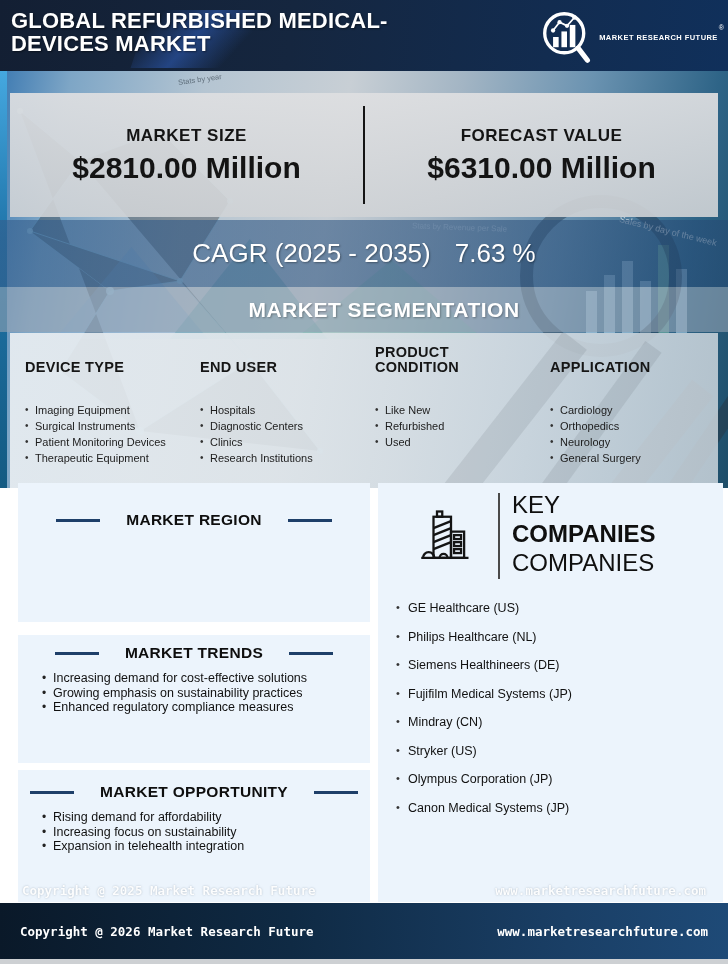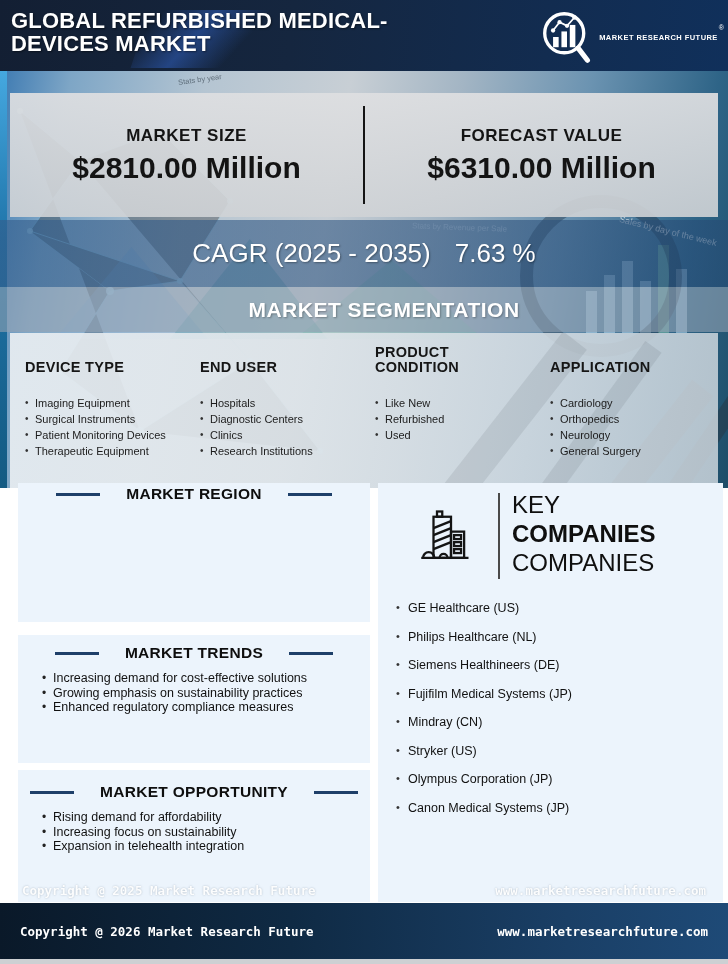--- a/index.html
+++ b/index.html
@@ -74,33 +74,33 @@
   .glass-band { position:absolute; background:rgba(70,80,92,.12); }
   .gb1 { left:470px; top:-20px; width:30px; height:260px; transform:rotate(38deg); }
   .gb2 { left:560px; top:-10px; width:20px; height:250px; transform:rotate(36deg); }
   .seg-col { position:absolute; top:0; color:#161616; }
   .sc1 { left:15px;  width:165px; }
   .sc2 { left:190px; width:160px; }
   .sc3 { left:365px; width:120px; }
   .sc4 { left:540px; width:160px; }
   .seg-heading { margin-top:10px; height:32px; display:flex; align-items:flex-end;
     font-size:14.5px; font-weight:bold; letter-spacing:.3px; line-height:15px; }
-  .seg-list { list-style:none; margin-top:20px; }
+  .seg-list { list-style:none; margin-top:27px; }
   .seg-list li { font-size:11px; line-height:16px; padding-left:10px; position:relative; color:#1c1c1c; }
   .seg-list li::before { content:"•"; position:absolute; left:0; top:0; font-size:10px; color:#333; }
 
   
   .panel { position:absolute; background:#ecf4fc; }
   .region-panel  { left:18px; top:483px; width:352px; height:139px; }
   .trends-panel  { left:18px; top:635px; width:352px; height:128px; }
   .opp-panel     { left:18px; top:770px; width:352px; height:132px; }
   .companies-panel { left:378px; top:483px; width:345px; height:419px; }
 
   .panel-title-row { display:flex; align-items:center; justify-content:center; gap:26px; }
-  .region-panel .panel-title-row { padding-top:2px;align-items:center; }
+  .region-panel .panel-title-row { padding-top:28px;align-items:center; }
   .trends-panel .panel-title-row { padding-top:9px; }
   .opp-panel .panel-title-row { padding-top:13px; }
   .panel-title-row h3 { font-size:15.5px; font-weight:bold; color:#0e0e0e; letter-spacing:.3px; }
   .dash { width:44px; height:3px; background:#1e3f69; }
 
   .bullet-list { list-style:none; margin-top:9px; padding-left:24px; }
   .bullet-list li { font-size:12.5px; line-height:14.6px; color:#111; position:relative; padding-left:11px; }
   .bullet-list li::before { content:"•"; position:absolute; left:0; font-size:12px; color:#222; }
 
   .co-icon { position:absolute; left:38px; top:24px; }

